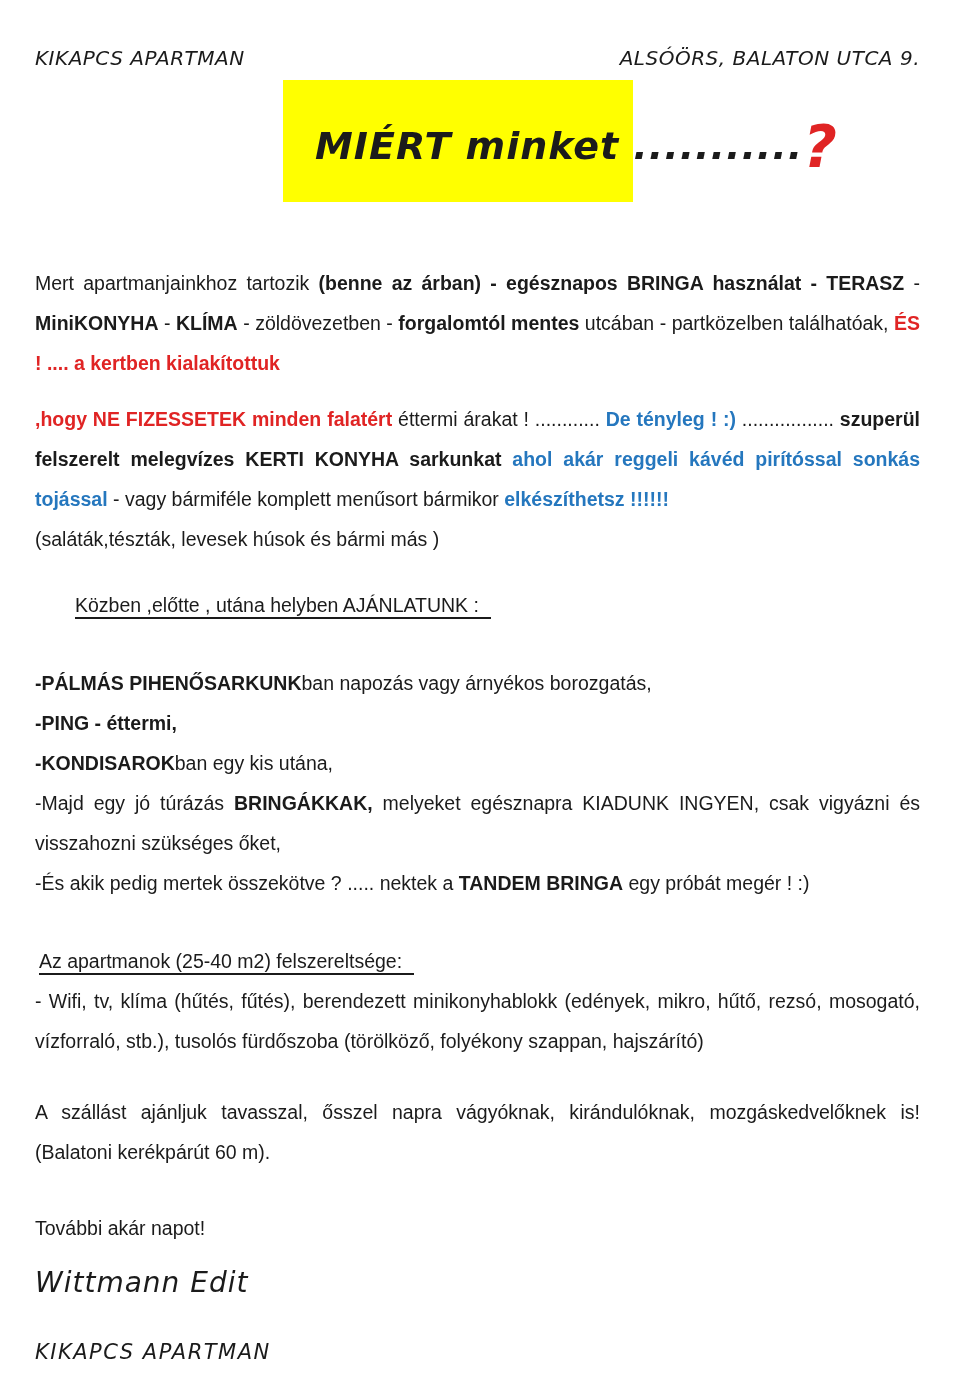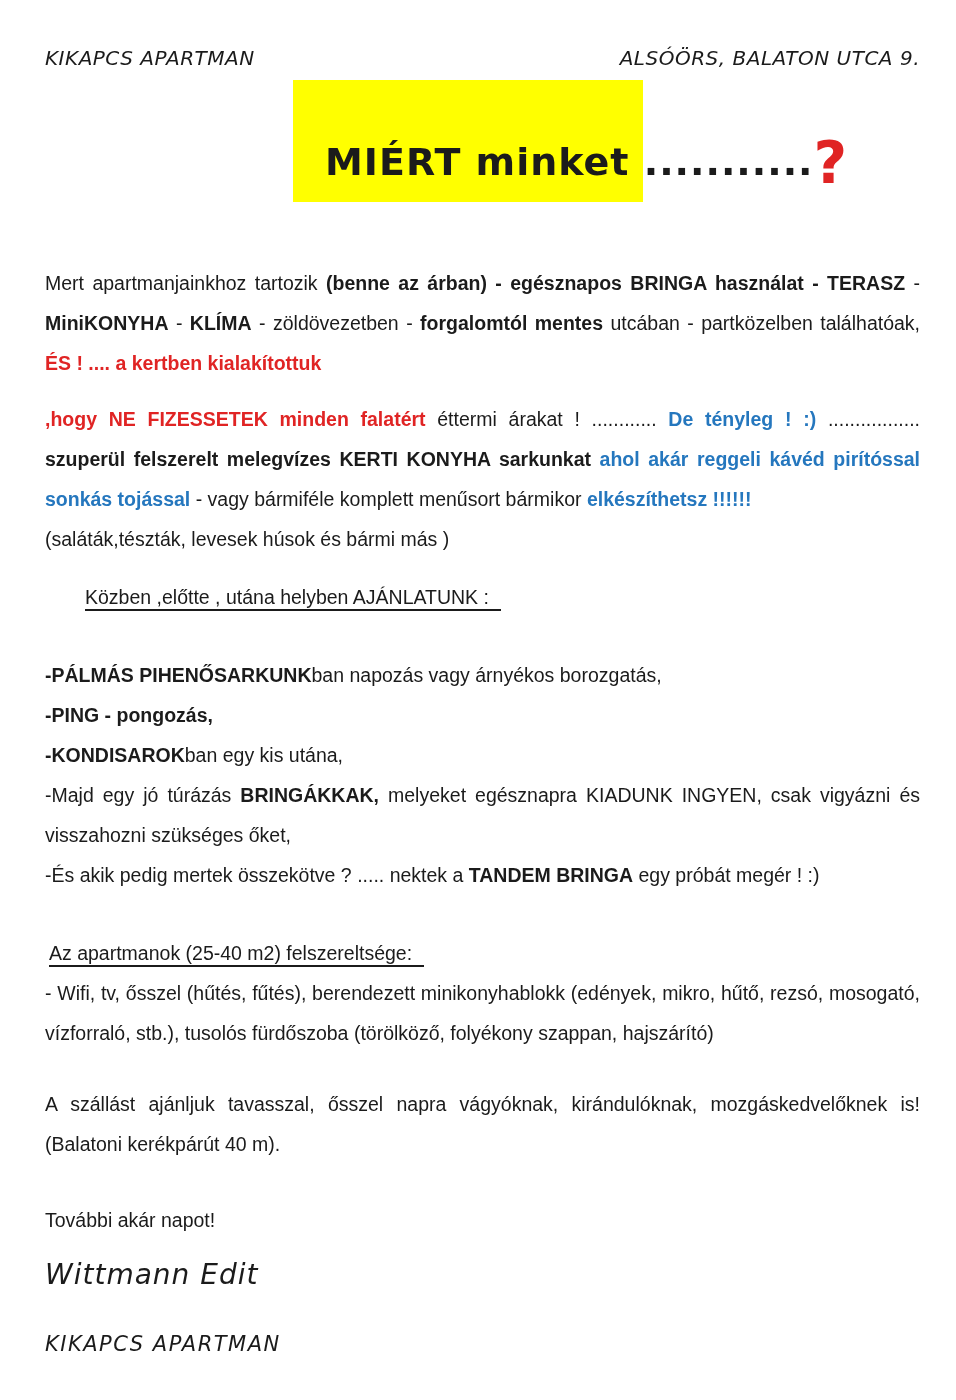--- a/index.html
+++ b/index.html
@@ -3,38 +3,38 @@
 <meta charset="utf-8">
 <style>
   :root{
     --red:#e02424; --blue:#2577be; --text:#1b1b1b; --highlight:#ffff00;
   }
   html,body{margin:0;padding:0;}
   body{
     width:956px;height:1400px;background:#ffffff;color:var(--text);
     font-family:"Liberation Sans",sans-serif;overflow:hidden;
   }
-  .page{box-sizing:border-box;width:956px;height:1400px;padding:46px 36px 0 45px;}
+  .page{box-sizing:border-box;width:956px;height:1400px;padding:46px 36px 0 35px;}
   .doc-header{
     display:flex;justify-content:space-between;align-items:flex-start;
     font-family:"DejaVu Sans",sans-serif;font-style:italic;font-size:20px;letter-spacing:.5px;
   }
   .headline{position:relative;height:152px;margin-top:8px;}
   .hl-box{position:absolute;left:248px;top:2px;width:350px;height:122px;background:var(--highlight);}
   .hl-text{
-    position:absolute;left:280px;top:62px;white-space:nowrap;
-    font-family:"DejaVu Sans",sans-serif;font-weight:600;
+    position:absolute;left:280px;top:46px;white-space:nowrap;
+    font-family:"DejaVu Sans",sans-serif;font-style:italic;font-weight:600;
     font-size:38px;letter-spacing:1px;
   }
   .hl-mark{color:var(--red);font-weight:700;font-size:58px;line-height:0;vertical-align:-8px;}
   .para{font-size:19.5px;line-height:2.05;text-align:justify;margin:0;}
   .intro{margin-top:34px;}
   .kitchen{margin-top:16px;}
   .note{text-align:left;}
-  .offers-heading{margin-top:18px;margin-left:40px;text-align:left;}
+  .offers-heading{margin-top:26px;margin-left:40px;text-align:left;}
   .h-underline{border-bottom:2px solid var(--text);padding-right:12px;padding-bottom:1px;}
   .offer-list{margin-top:38px;}
   .equip{margin-top:38px;}
   .equip-heading{padding-left:4px;text-align:left;}
   .season{margin-top:32px;}
   .closing{margin-top:36px;text-align:left;}
   .sig-name{
     margin-top:10px;font-family:"DejaVu Sans",sans-serif;font-style:italic;
     font-size:28px;letter-spacing:1px;text-align:left;line-height:1.7;
   }
@@ -60,30 +60,30 @@
 
   <p class="para intro"><span>Mert apartmanjainkhoz tartozik </span><span style="font-weight: 700;">(benne az árban) - </span><span> </span><span style="font-weight: 700;">egésznapos BRINGA használat -</span><span> </span><span style="font-weight: 700;">TERASZ</span><span> - </span><span style="font-weight: 700;">MiniKONYHA</span><span> - </span><span style="font-weight: 700;">KLÍMA</span><span> - zöldövezetben - </span><span style="font-weight: 700;">forgalomtól mentes</span><span>  utcában - partközelben találhatóak,  </span><span style="font-weight: 700; color: rgb(224, 36, 36);">ÉS ! .... a kertben kialakítottuk</span></p>
 
   <p class="para kitchen"><span style="font-weight: 700; color: rgb(224, 36, 36);">,hogy NE FIZESSETEK minden falatért</span><span> éttermi árakat ! ............ </span><span style="font-weight: 700; color: rgb(37, 119, 190);">De tényleg ! :)</span><span>   ................. </span><span style="font-weight: 700;">szuperül felszerelt melegvízes KERTI KONYHA sarkunkat</span><span>  </span><span style="font-weight: 700; color: rgb(37, 119, 190);">ahol akár reggeli kávéd pirítóssal sonkás tojással</span><span> - vagy bármiféle komplett  menűsort  bármikor </span><span style="font-weight: 700; color: rgb(37, 119, 190);">elkészíthetsz !!!!!!</span></p>
   <p class="para note">(saláták,tészták, levesek húsok és bármi más )</p>
 
   <p class="para offers-heading"><span class="h-underline">Közben ,előtte , utána helyben AJÁNLATUNK : </span></p>
 
   <div class="offer-list">
     <p class="para"><span style="font-weight: 700;">-PÁLMÁS PIHENŐSARKUNK</span><span>ban napozás vagy árnyékos borozgatás,</span></p>
-    <p class="para"><span style="font-weight: 700;">-PING - pongozás,</span></p>
+    <p class="para"><span style="font-weight: 700;">-PING - éttermi,</span></p>
     <p class="para"><span style="font-weight: 700;">-KONDISAROK</span><span>ban egy kis utána,</span></p>
     <p class="para"><span>-Majd egy jó túrázás  </span><span style="font-weight: 700;">BRINGÁKKAK,</span><span> melyeket egésznapra KIADUNK INGYEN,  csak vigyázni és visszahozni szükséges őket,</span></p>
     <p class="para"><span>-És akik pedig mertek összekötve ? ..... nektek  a </span><span style="font-weight: 700;">TANDEM  BRINGA</span><span> egy próbát megér ! :)</span></p>
   </div>
 
   <div class="equip">
     <p class="para equip-heading"><span class="h-underline">Az apartmanok  (25-40 m2) felszereltsége:</span></p>
-    <p class="para">- Wifi, tv, ősszel (hűtés, fűtés), berendezett minikonyhablokk (edények, mikro, hűtő, rezsó, mosogató, vízforraló, stb.), tusolós fürdőszoba (törölköző, folyékony szappan, hajszárító)</p>
+    <p class="para">- Wifi, tv, klíma (hűtés, fűtés), berendezett minikonyhablokk (edények, mikro, hűtő, rezsó, mosogató, vízforraló, stb.), tusolós fürdőszoba (törölköző, folyékony szappan, hajszárító)</p>
   </div>
 
-  <p class="para season">A szállást ajánljuk tavasszal, ősszel napra vágyóknak, kirándulóknak, mozgáskedvelőknek is! (Balatoni kerékpárút 40 m).</p>
+  <p class="para season">A szállást ajánljuk tavasszal, ősszel napra vágyóknak, kirándulóknak, mozgáskedvelőknek is! (Balatoni kerékpárút 60 m).</p>
 
   <p class="para closing">További akár napot!</p>
   <p class="sig-name">Wittmann Edit</p>
   <p class="sig-org">KIKAPCS APARTMAN</p>
 
 </div>
 
 </body></html>

